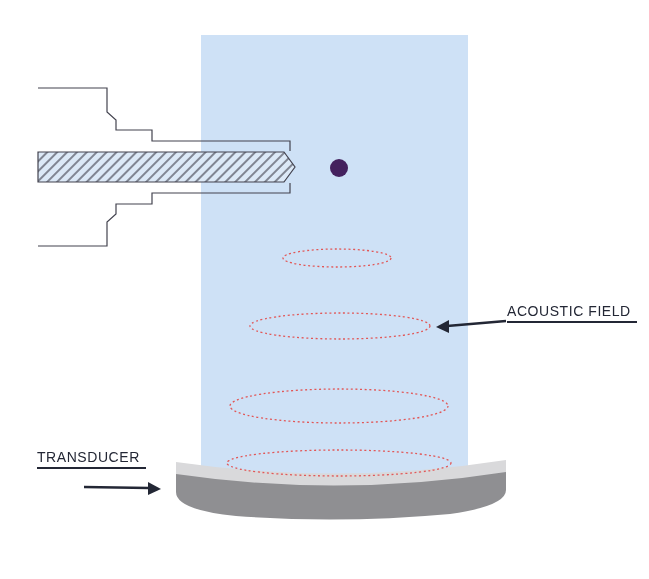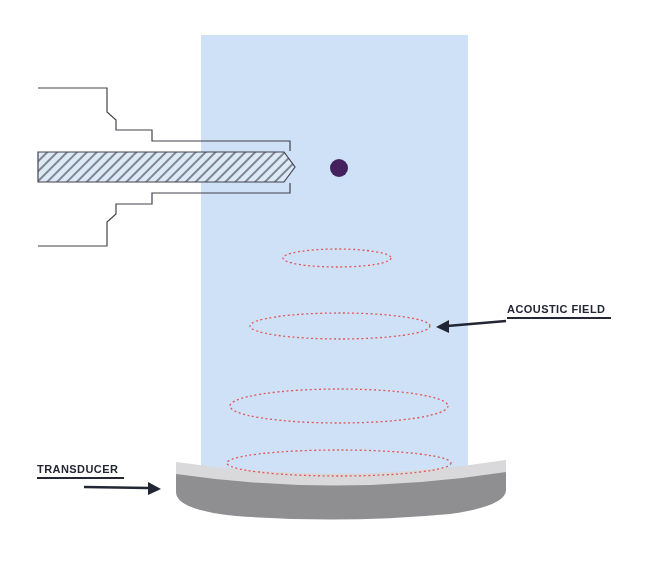--- a/index.html
+++ b/index.html
@@ -29,30 +29,30 @@
   .transducer-dark  { fill: var(--c-transducer-dark, #8f8f92); }
   .transducer-light { fill: var(--c-transducer-light, #d9d9db); }
   .arrow-line    { stroke: var(--c-arrow, #232735); stroke-width: 2.4; fill: none; }
   .arrow-head    { fill: var(--c-arrow, #232735); stroke: none; }
   .hatch-line    { stroke: var(--c-hatch-line, #43434f); stroke-width: 1.2; }
   .hatch-bg      { fill: var(--c-hatch-fill, #dce9f7); }
 
   .diagram-label {
     position: absolute;
     display: inline-block;
-    font-size: 11px;
-    font-weight: 700;
+    font-size: 14px;
+    font-weight: 400;
     letter-spacing: 0.04em;
     color: var(--c-label, #232735);
     border-bottom: 2px solid var(--c-label, #232735);
     padding: 0 6px 2px 0;
     white-space: nowrap;
   }
   .label-acoustic  { left: 507px; top: 303px; }
-  .label-transducer{ left: 37px;  top: 463px; }
+  .label-transducer{ left: 37px;  top: 449px; }
 </style>
 </head>
 <body>
 
 <div class="stage">
 
   <svg width="649" height="579" viewBox="0 0 649 579">
     <defs>
       <pattern id="hatchPattern" patternUnits="userSpaceOnUse" width="7" height="7" patternTransform="rotate(45)">
         <rect class="hatch-bg" x="0" y="0" width="7" height="7"></rect>

